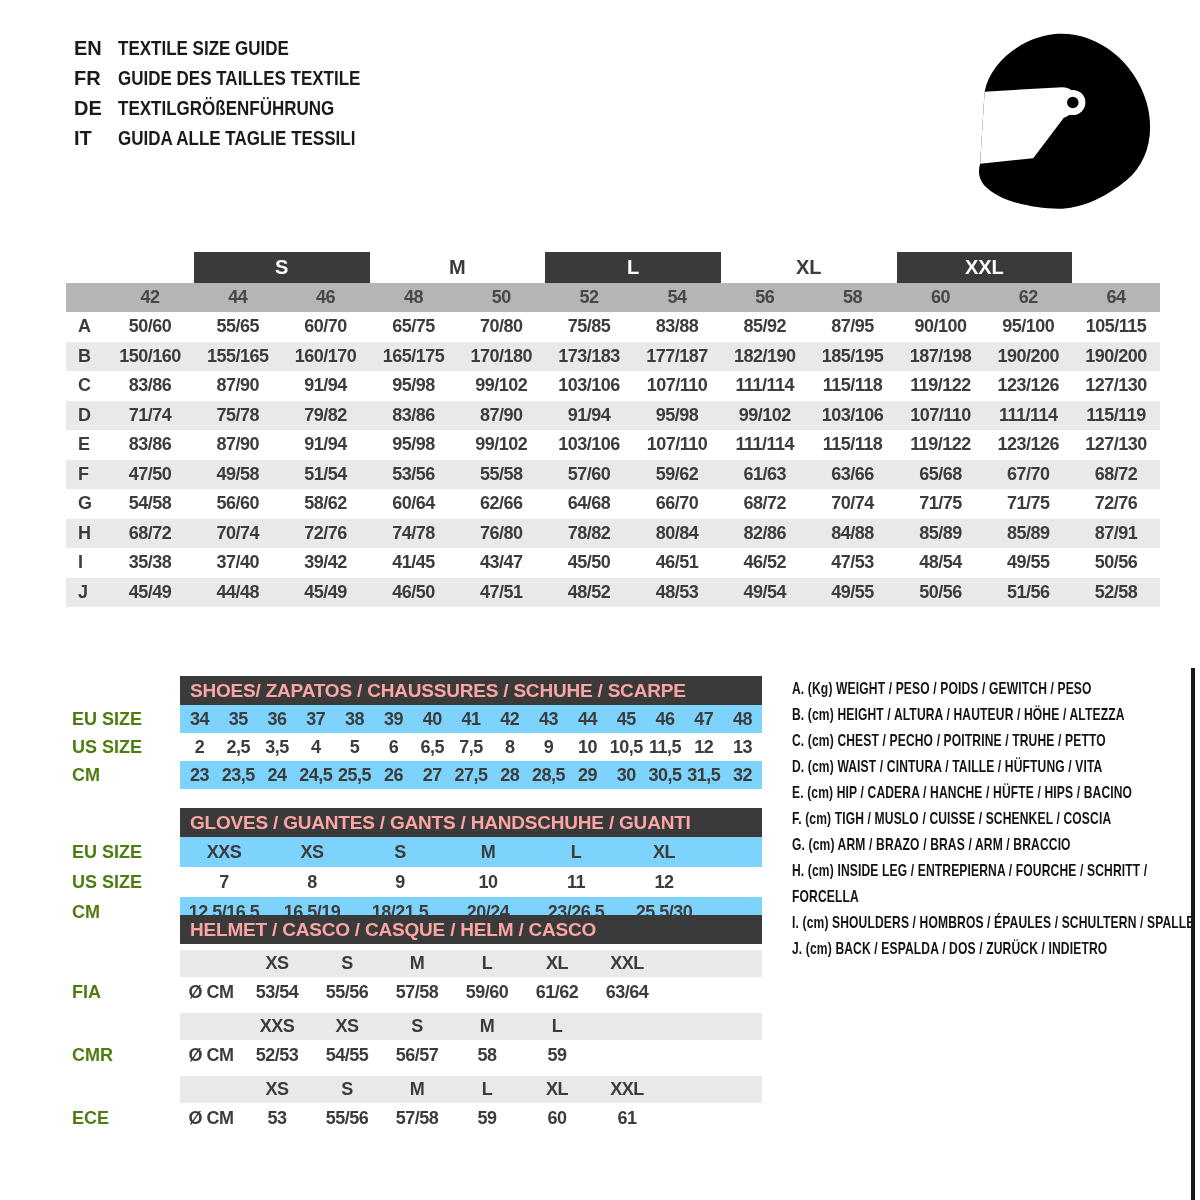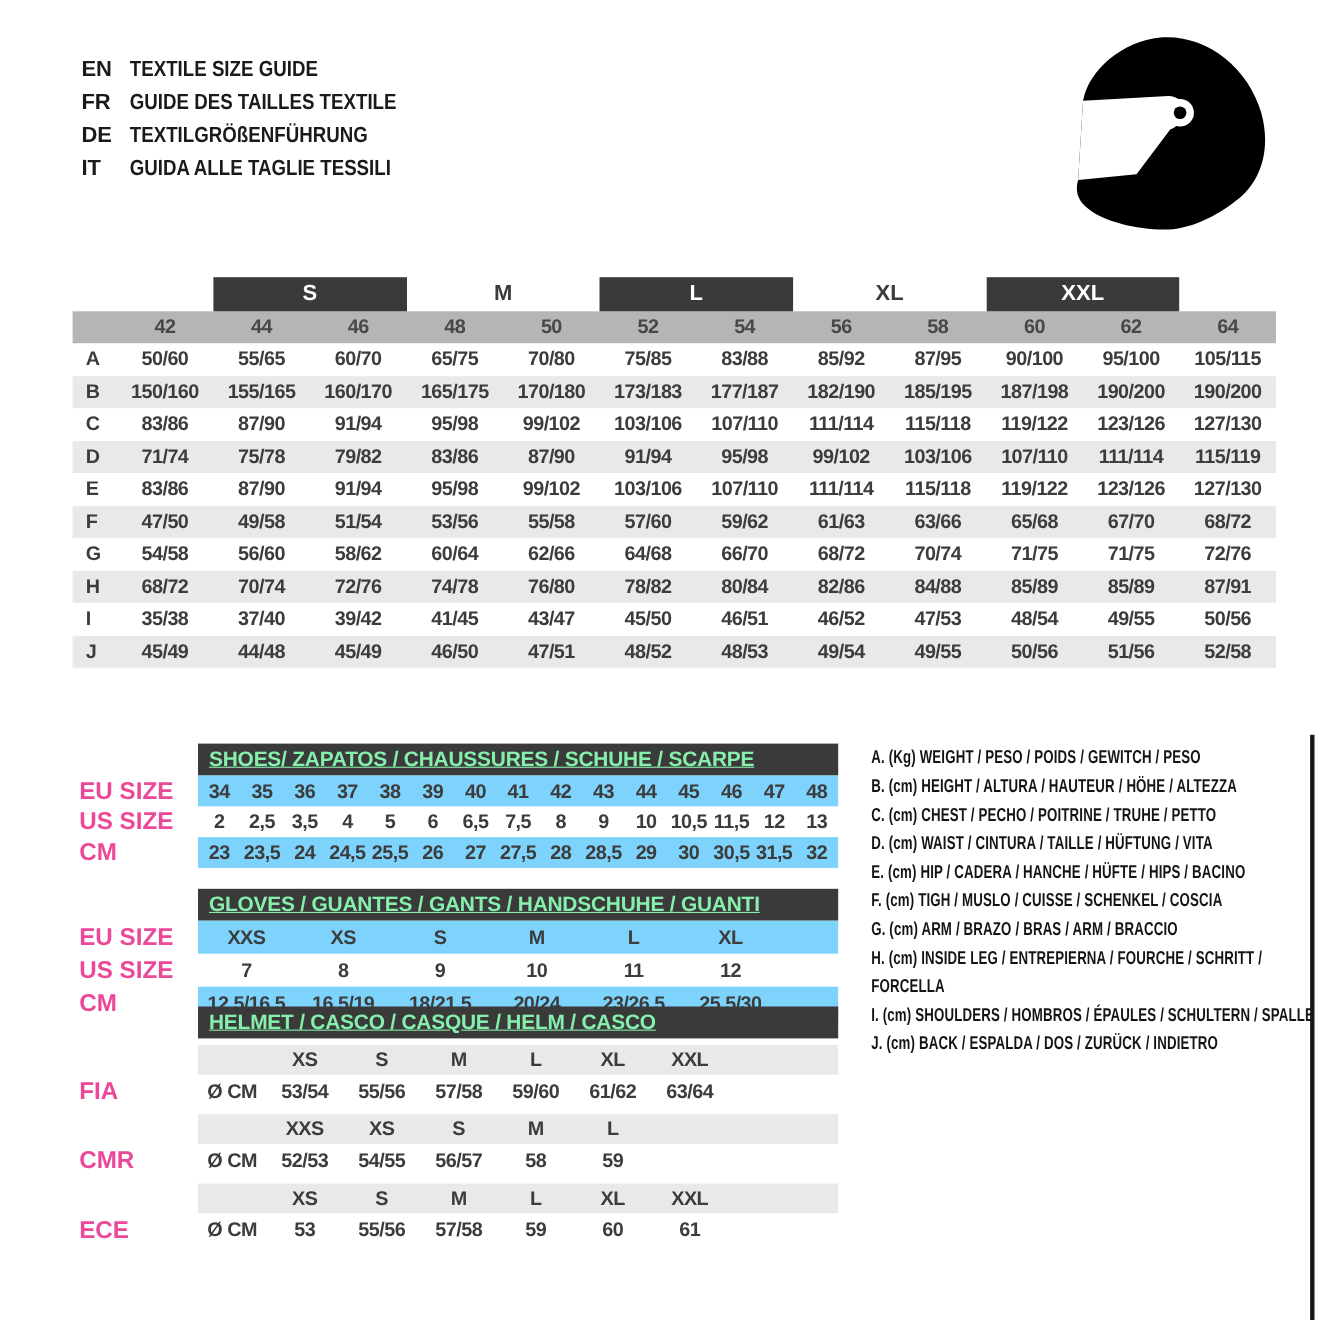--- a/index.html
+++ b/index.html
@@ -1,20 +1,20 @@
 <!DOCTYPE html>
 <html><head>
 <meta charset="utf-8">
 <style>
   html,body{margin:0;padding:0;background:#fff;}
   #canvas{position:relative;width:1200px;height:1200px;background:#ffffff;overflow:hidden;
           font-family:"Liberation Sans",sans-serif;font-weight:700;color:#3c3c3c;}
 
   
-  .lang{position:absolute;left:74px;top:48px;}
+  .lang{position:absolute;left:74px;top:33px;}
   .lang-row{display:flex;height:30px;align-items:center;font-size:20px;color:#1a1a1a;}
   .lang-code{width:44px;}
   .lang-label{display:inline-block;transform:scaleX(0.85);transform-origin:left center;white-space:nowrap;}
 
   
   .helmet-icon{position:absolute;left:972px;top:28px;width:180px;height:185px;}
 
   
   .mtable{position:absolute;left:66px;top:252px;width:1094px;font-size:18px;}
   .grid13{display:grid;grid-template-columns:40px repeat(12,1fr);}
@@ -26,25 +26,25 @@
   .mrow{height:29.5px;}
   .mrow.stripe{background:#e9e9e9;}
   .letter{display:flex;align-items:center;padding-left:12px;}
 
   
   .section{position:absolute;left:72px;}
   #shoes{top:676px;}
   #gloves{top:808px;}
   #helmet{top:915px;}
   .sec-header{box-sizing:border-box;margin-left:108px;width:582px;height:29px;background:#3a3a3a;
-              color:#86efac;display:flex;align-items:center;padding-left:10px;font-size:19px;letter-spacing:-0.2px;text-decoration:underline;}
+              color:#fca5a5;display:flex;align-items:center;padding-left:10px;font-size:19px;letter-spacing:-0.2px;}
   .srow{display:flex;align-items:stretch;font-size:18px;}
   #shoes .srow{height:28px;}
   #gloves .srow{height:30px;}
-  .srow-label{width:108px;display:flex;align-items:center;font-size:22px;color:#ec4899;}
+  .srow-label{width:108px;display:flex;align-items:center;font-size:18px;color:#4d7c0f;}
   .vals{width:582px;display:grid;}
   .g15{grid-template-columns:repeat(15,1fr);}
   .g6{grid-template-columns:repeat(6,88px);}
   .srow.stripe .vals{background:#7dd3fc;}
 
   
   .hsize{margin-left:108px;margin-top:6px;width:582px;height:27px;background:#e9e9e9;
          display:grid;grid-template-columns:62px repeat(6,70px);font-size:18px;}
   .hdata{display:flex;height:30px;font-size:18px;}
   .hvals{width:582px;display:grid;grid-template-columns:62px repeat(6,70px);}

